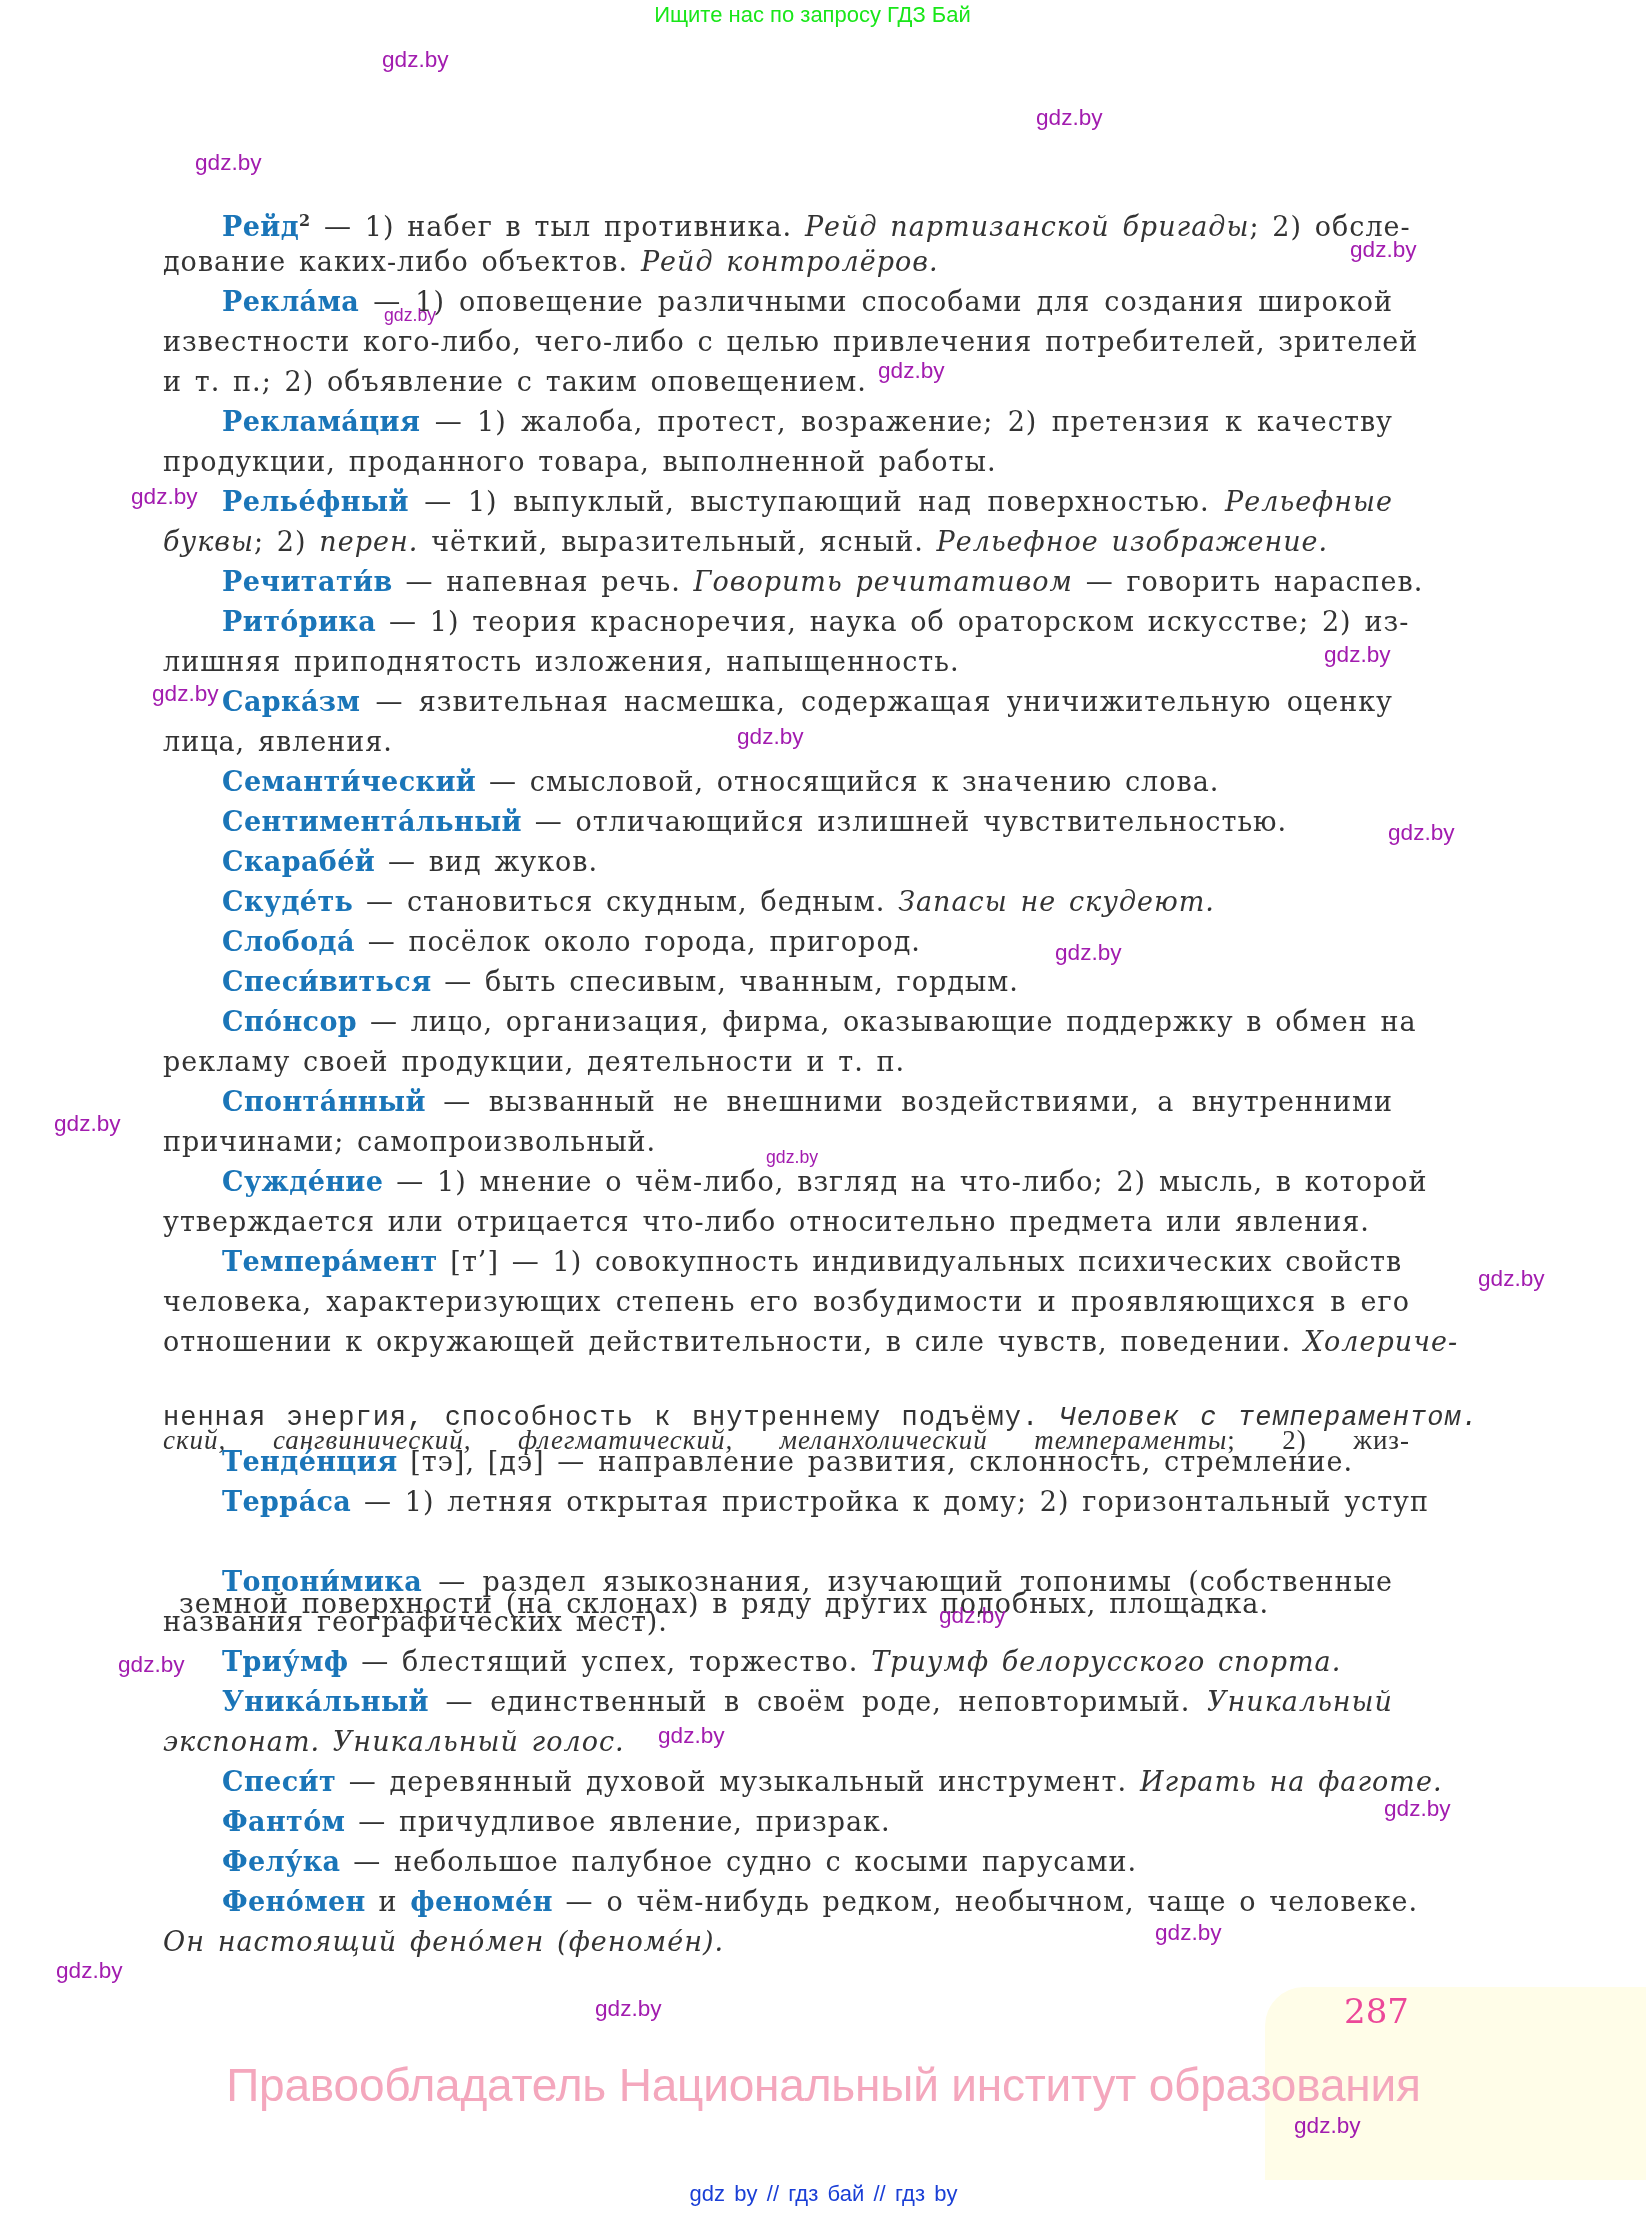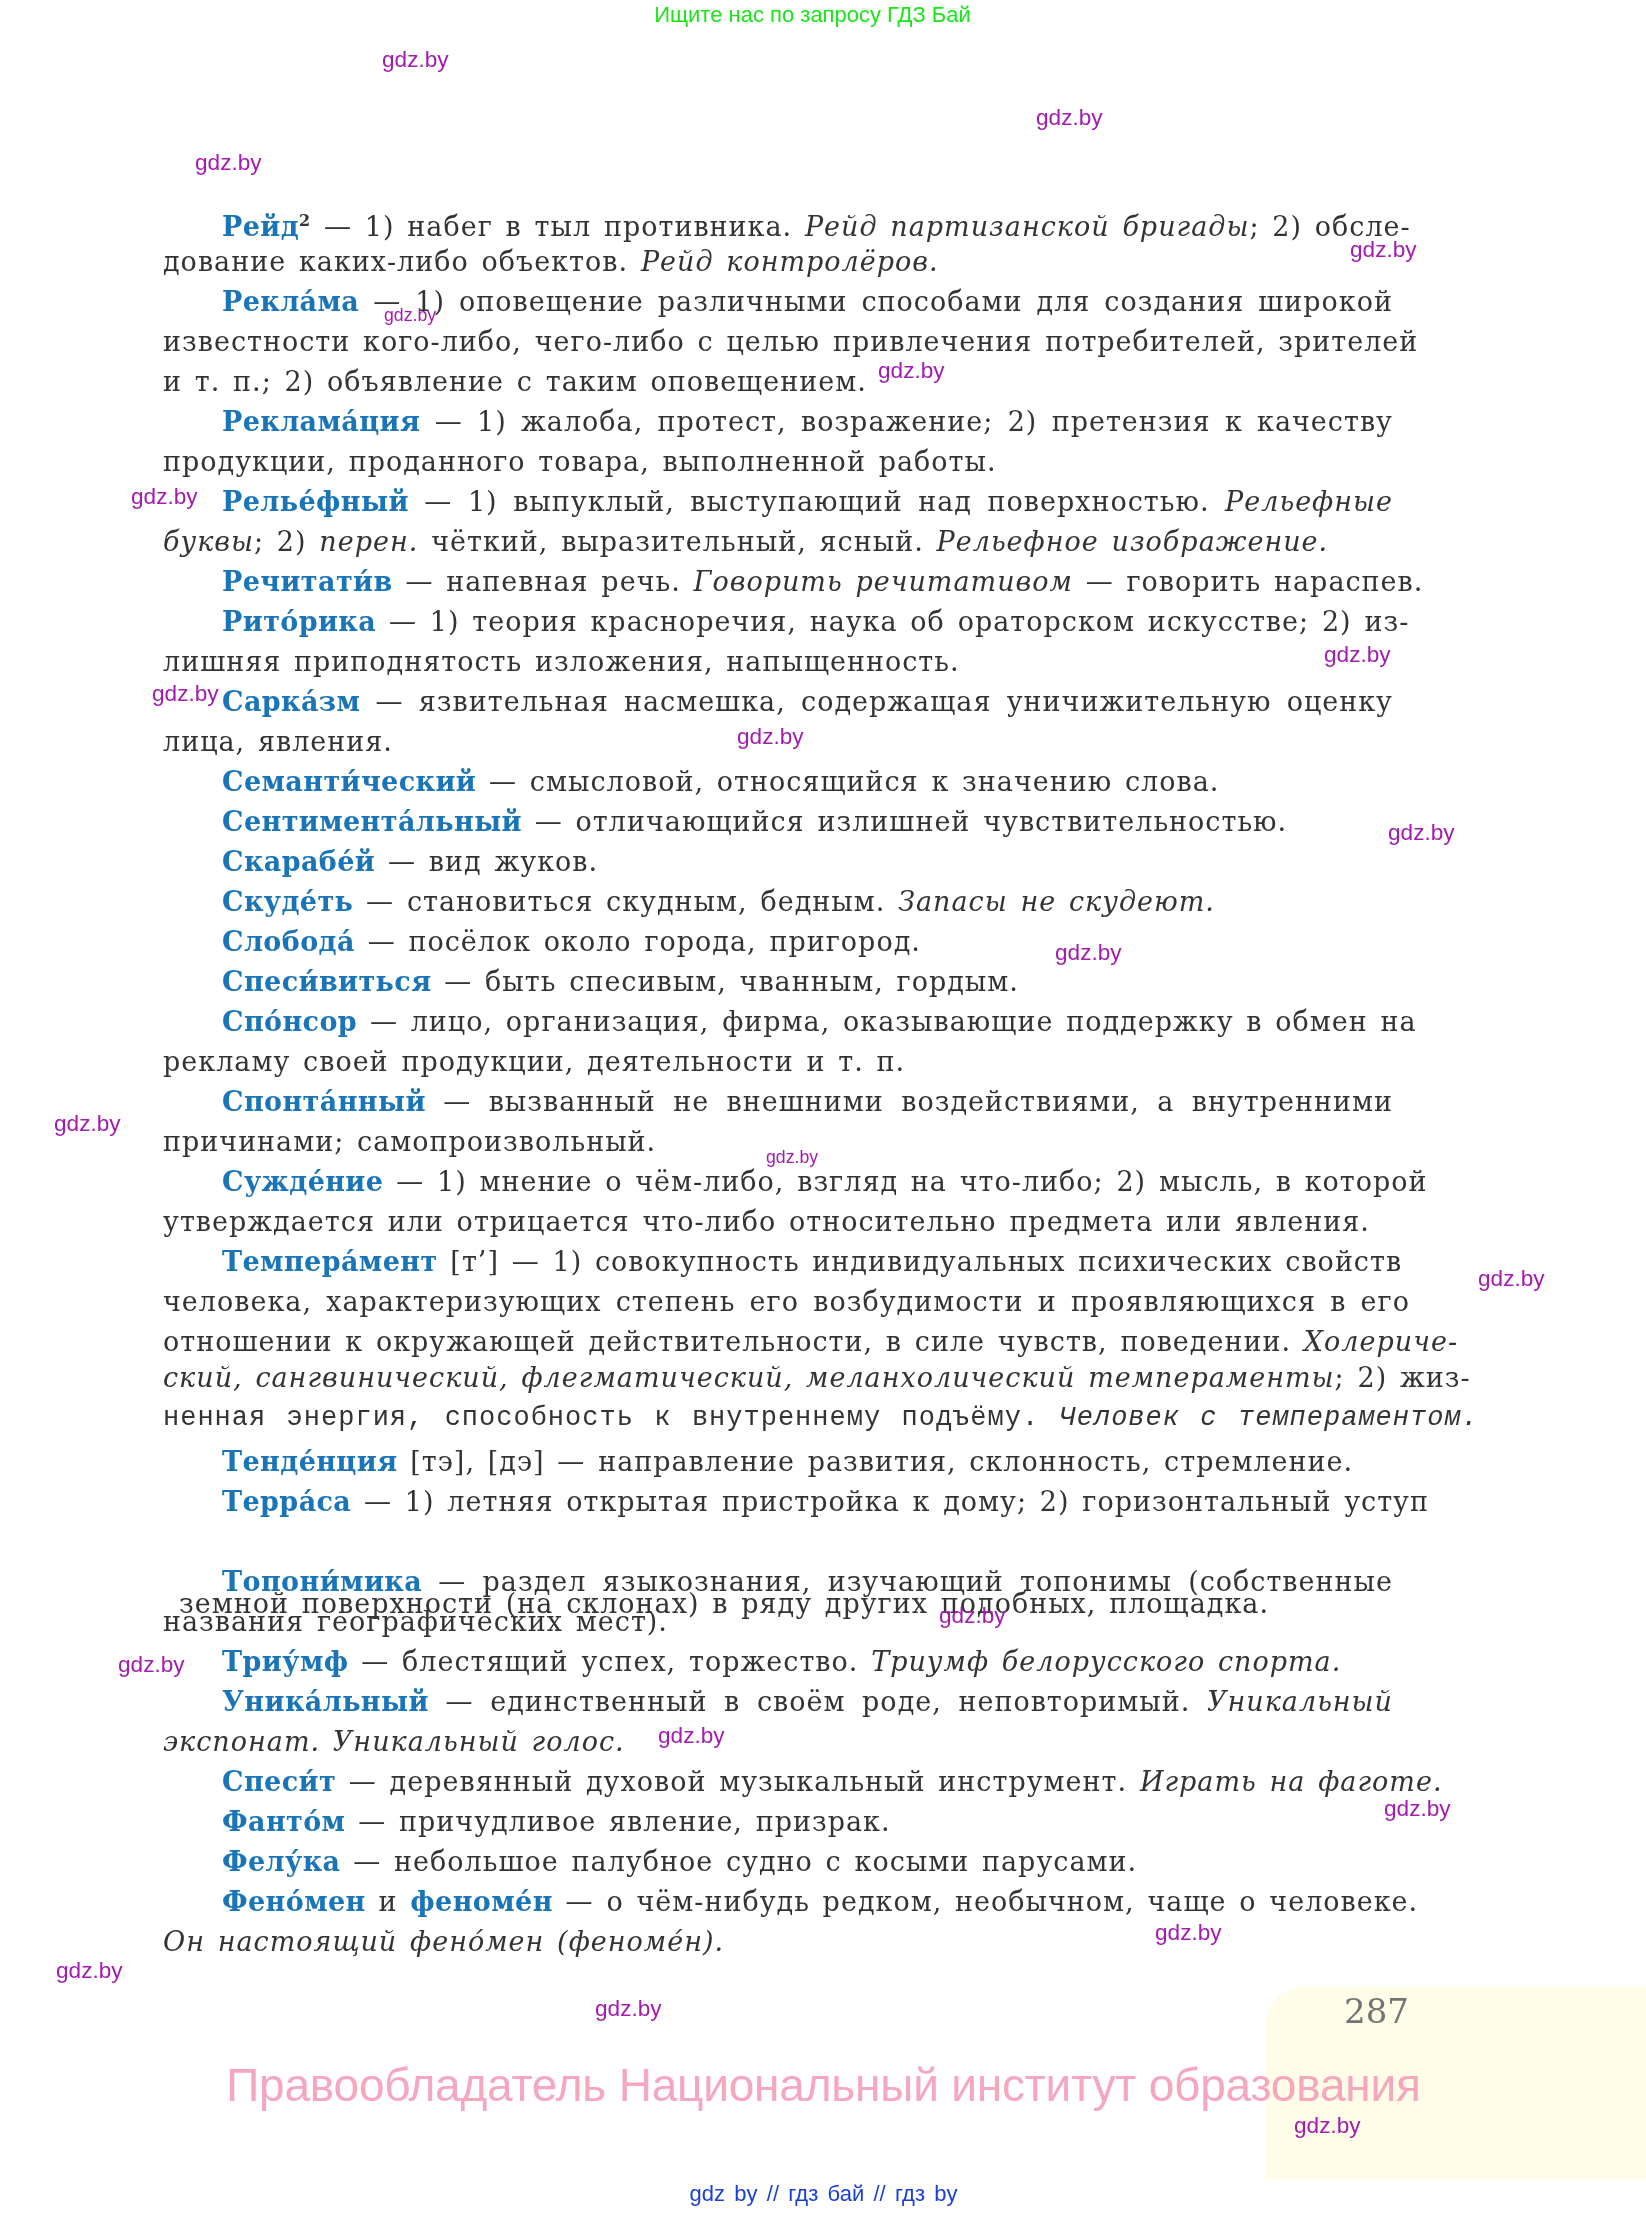--- a/index.html
+++ b/index.html
@@ -10,21 +10,21 @@
   }
   .top-banner {
     position:absolute; left:0; width:1625px; top:1.6px; text-align:center;
     font-family:"Liberation Sans", sans-serif; font-size:22px; color:#19e619;
   }
   .page-tab {
     position:absolute; left:1265px; top:1987px; width:381px; height:193px;
     background:#fffde8; border-top-left-radius:39px;
   }
   .page-number {
-    position:absolute; left:1344px; top:1991px; font-size:34px; color:#737373;
+    position:absolute; left:1344px; top:1991px; font-size:34px; color:#ec4899;
     font-family:"DejaVu Serif", serif;
   }
   .copyright {
     position:absolute; left:0; width:1647px; top:2058px; text-align:center;
     font-family:"Liberation Sans", sans-serif; font-size:46px; color:#f4a7bd;
     letter-spacing:-0.2px;
   }
   .footer-links {
     position:absolute; left:0; width:1647px; top:2181px; text-align:center;
     font-family:"Liberation Sans", sans-serif; font-size:22px; color:#1a3fd6;
@@ -107,21 +107,21 @@
       <div class="line" style="top: 1122px;"><span>причинами; самопроизвольный.</span></div>
     </div>
     <div>
       <div class="line indent justify" style="top: 1162px;"><span class="hw">Сужде́ние</span><span> — 1) мнение о чём-либо, взгляд на что-либо; 2) мысль, в которой</span></div>
       <div class="line" style="top: 1202px;"><span>утверждается или отрицается что-либо относительно предмета или явления.</span></div>
     </div>
     <div>
       <div class="line indent justify" style="top: 1242px;"><span class="hw">Темпера́мент</span><span> [т’] — 1) совокупность индивидуальных психических свойств</span></div>
       <div class="line justify" style="top: 1282px;"><span>человека, характеризующих степень его возбудимости и проявляющихся в его</span></div>
       <div class="line justify" style="top: 1322px;"><span>отношении к окружающей действительности, в силе чувств, поведении. </span><span class="it">Холериче-</span></div>
-      <div class="line justify" style="top: 1358px;"><span class="it">ский, сангвинический, флегматический, меланхолический темпераменты</span><span>; 2) жиз-</span></div>
+      <div class="line justify" style="top: 1420px; font-family: Liberation Serif, serif;"><span class="it">ский, сангвинический, флегматический, меланхолический темпераменты</span><span>; 2) жиз-</span></div>
       <div class="line" style="top: 1398px; font-family: Liberation Mono, monospace;"><span>ненная энергия, способность к внутреннему подъёму. </span><span class="it">Человек с темпераментом.</span></div>
     </div>
     <div>
       <div class="line indent" style="top: 1442px;"><span class="hw">Тенде́нция</span><span> [тэ], [дэ] — направление развития, склонность, стремление.</span></div>
     </div>
     <div>
       <div class="line indent justify" style="top: 1482px;"><span class="hw">Терра́са</span><span> — 1) летняя открытая пристройка к дому; 2) горизонтальный уступ</span></div>
       <div class="line" style="top: 1584px; margin-left: 16px;"><span>земной поверхности (на склонах) в ряду других подобных, площадка.</span></div>
     </div>
     <div>

